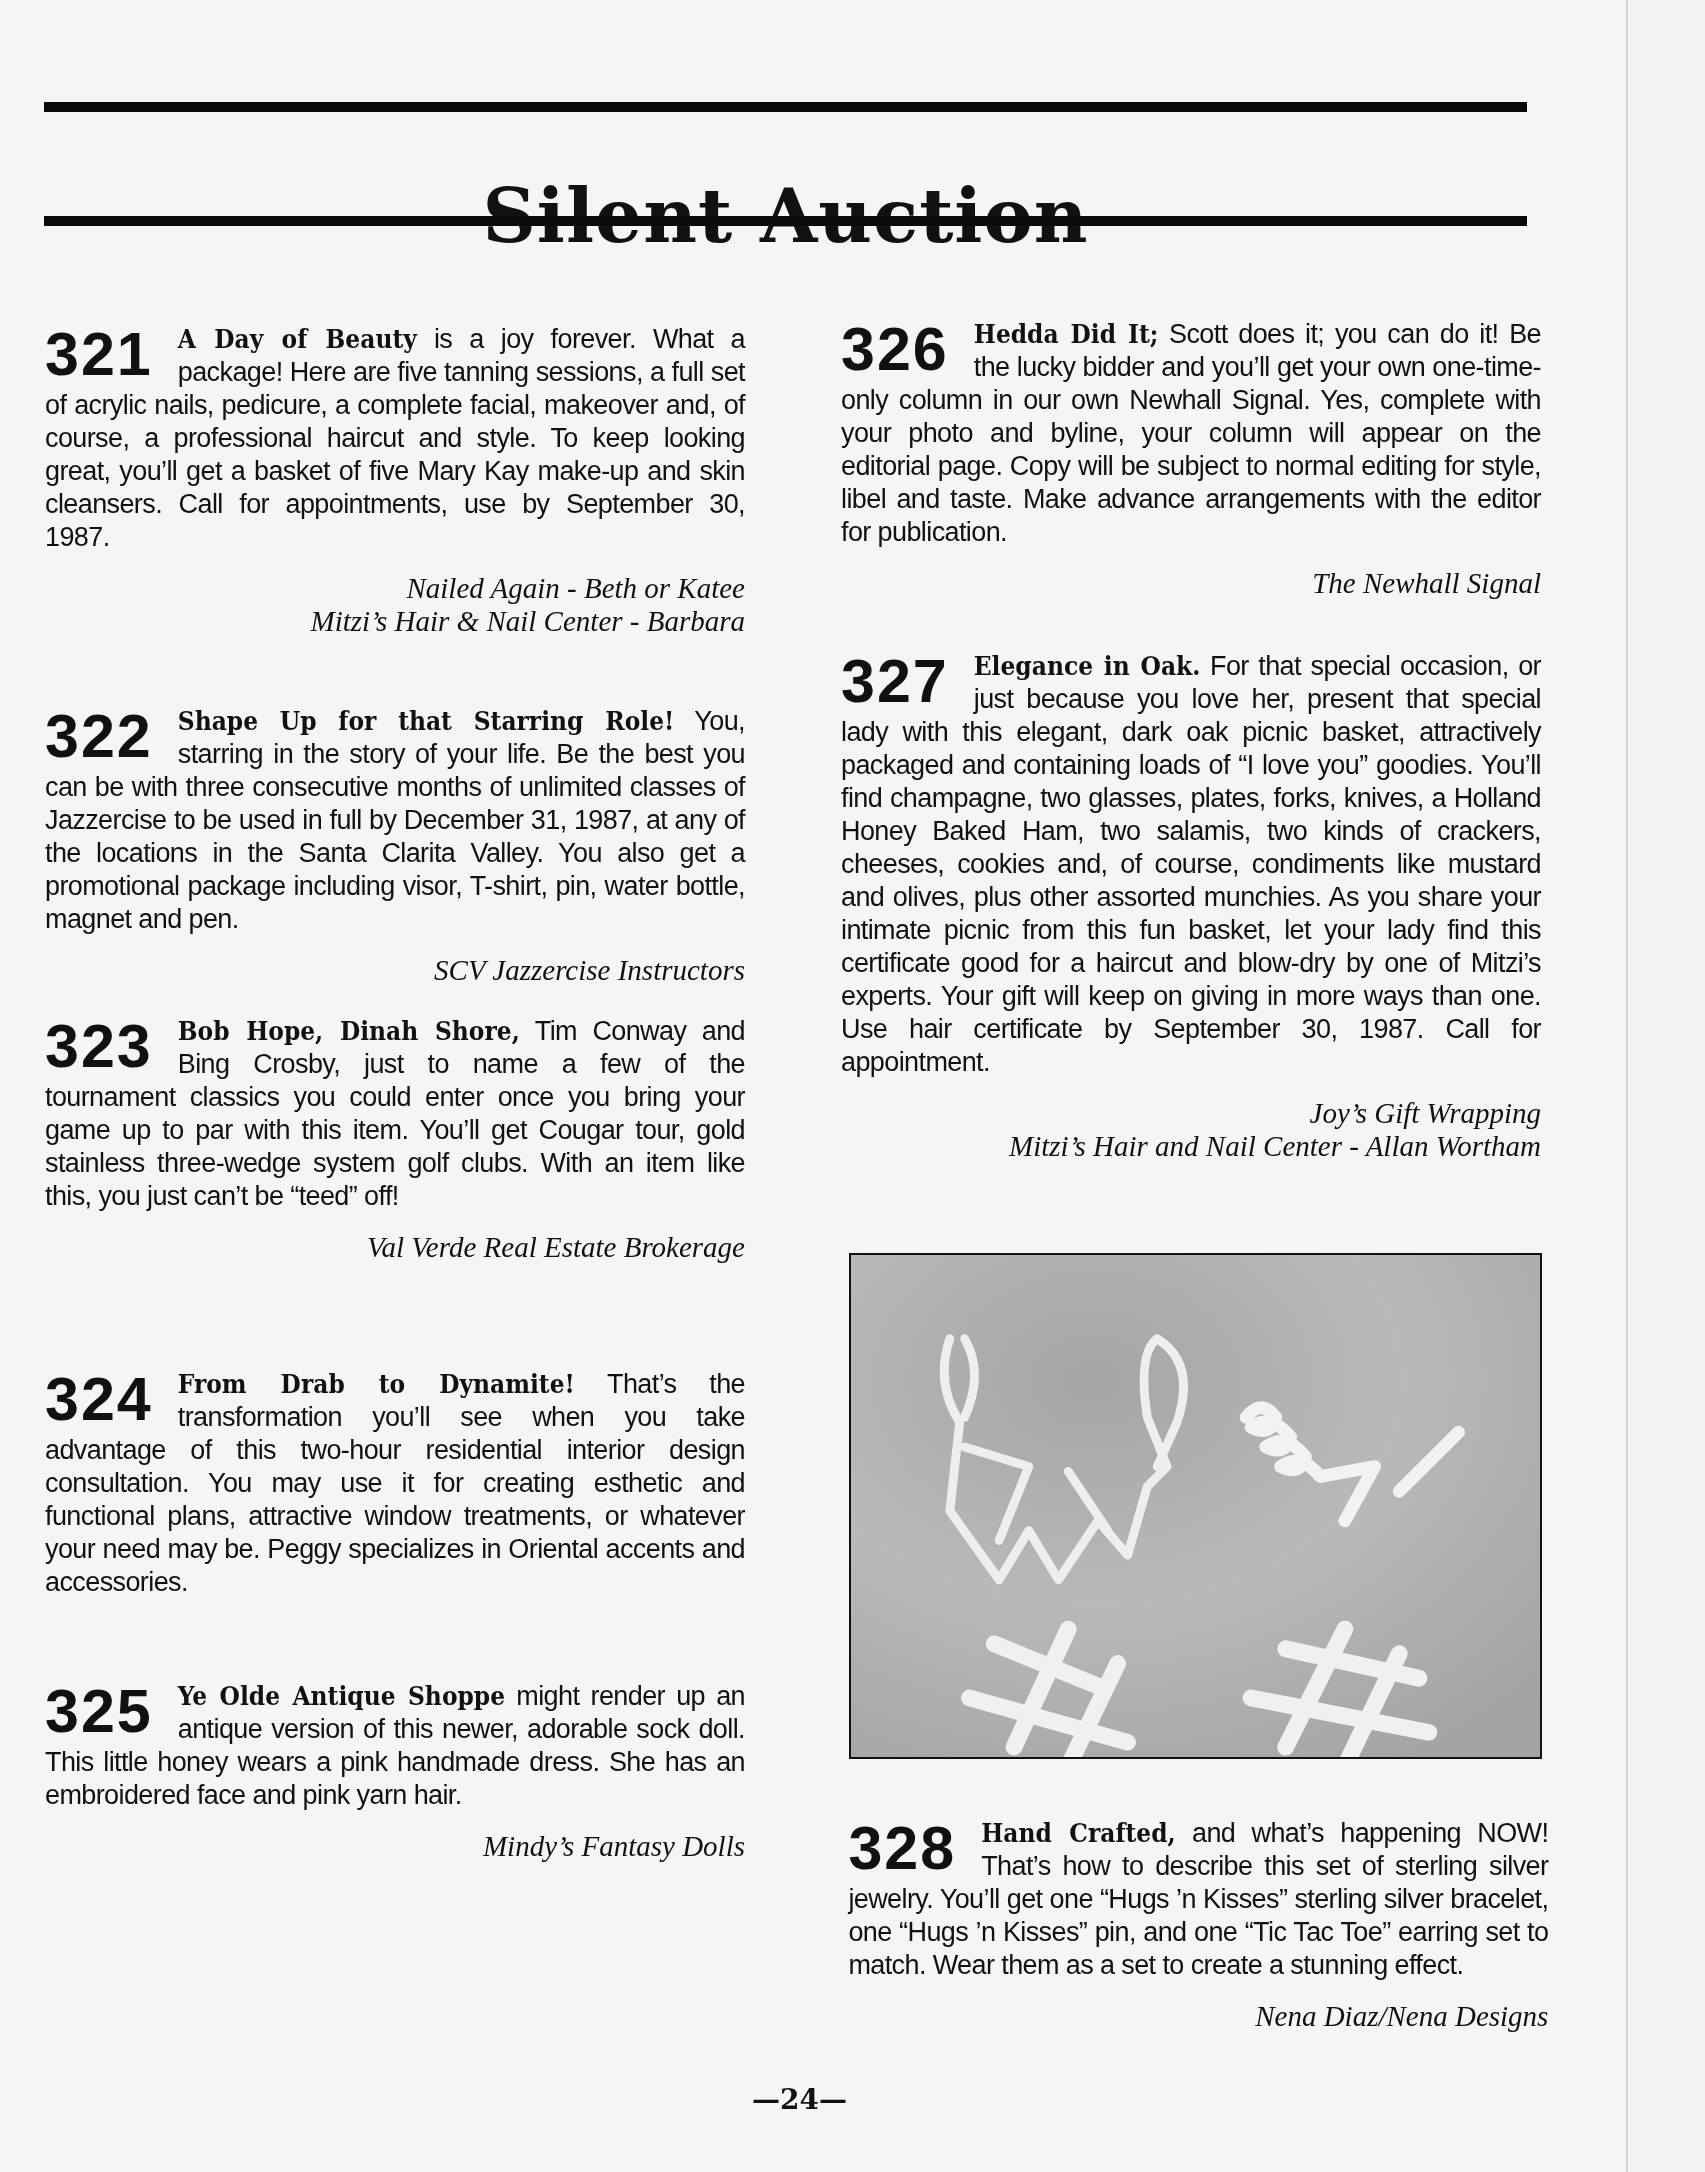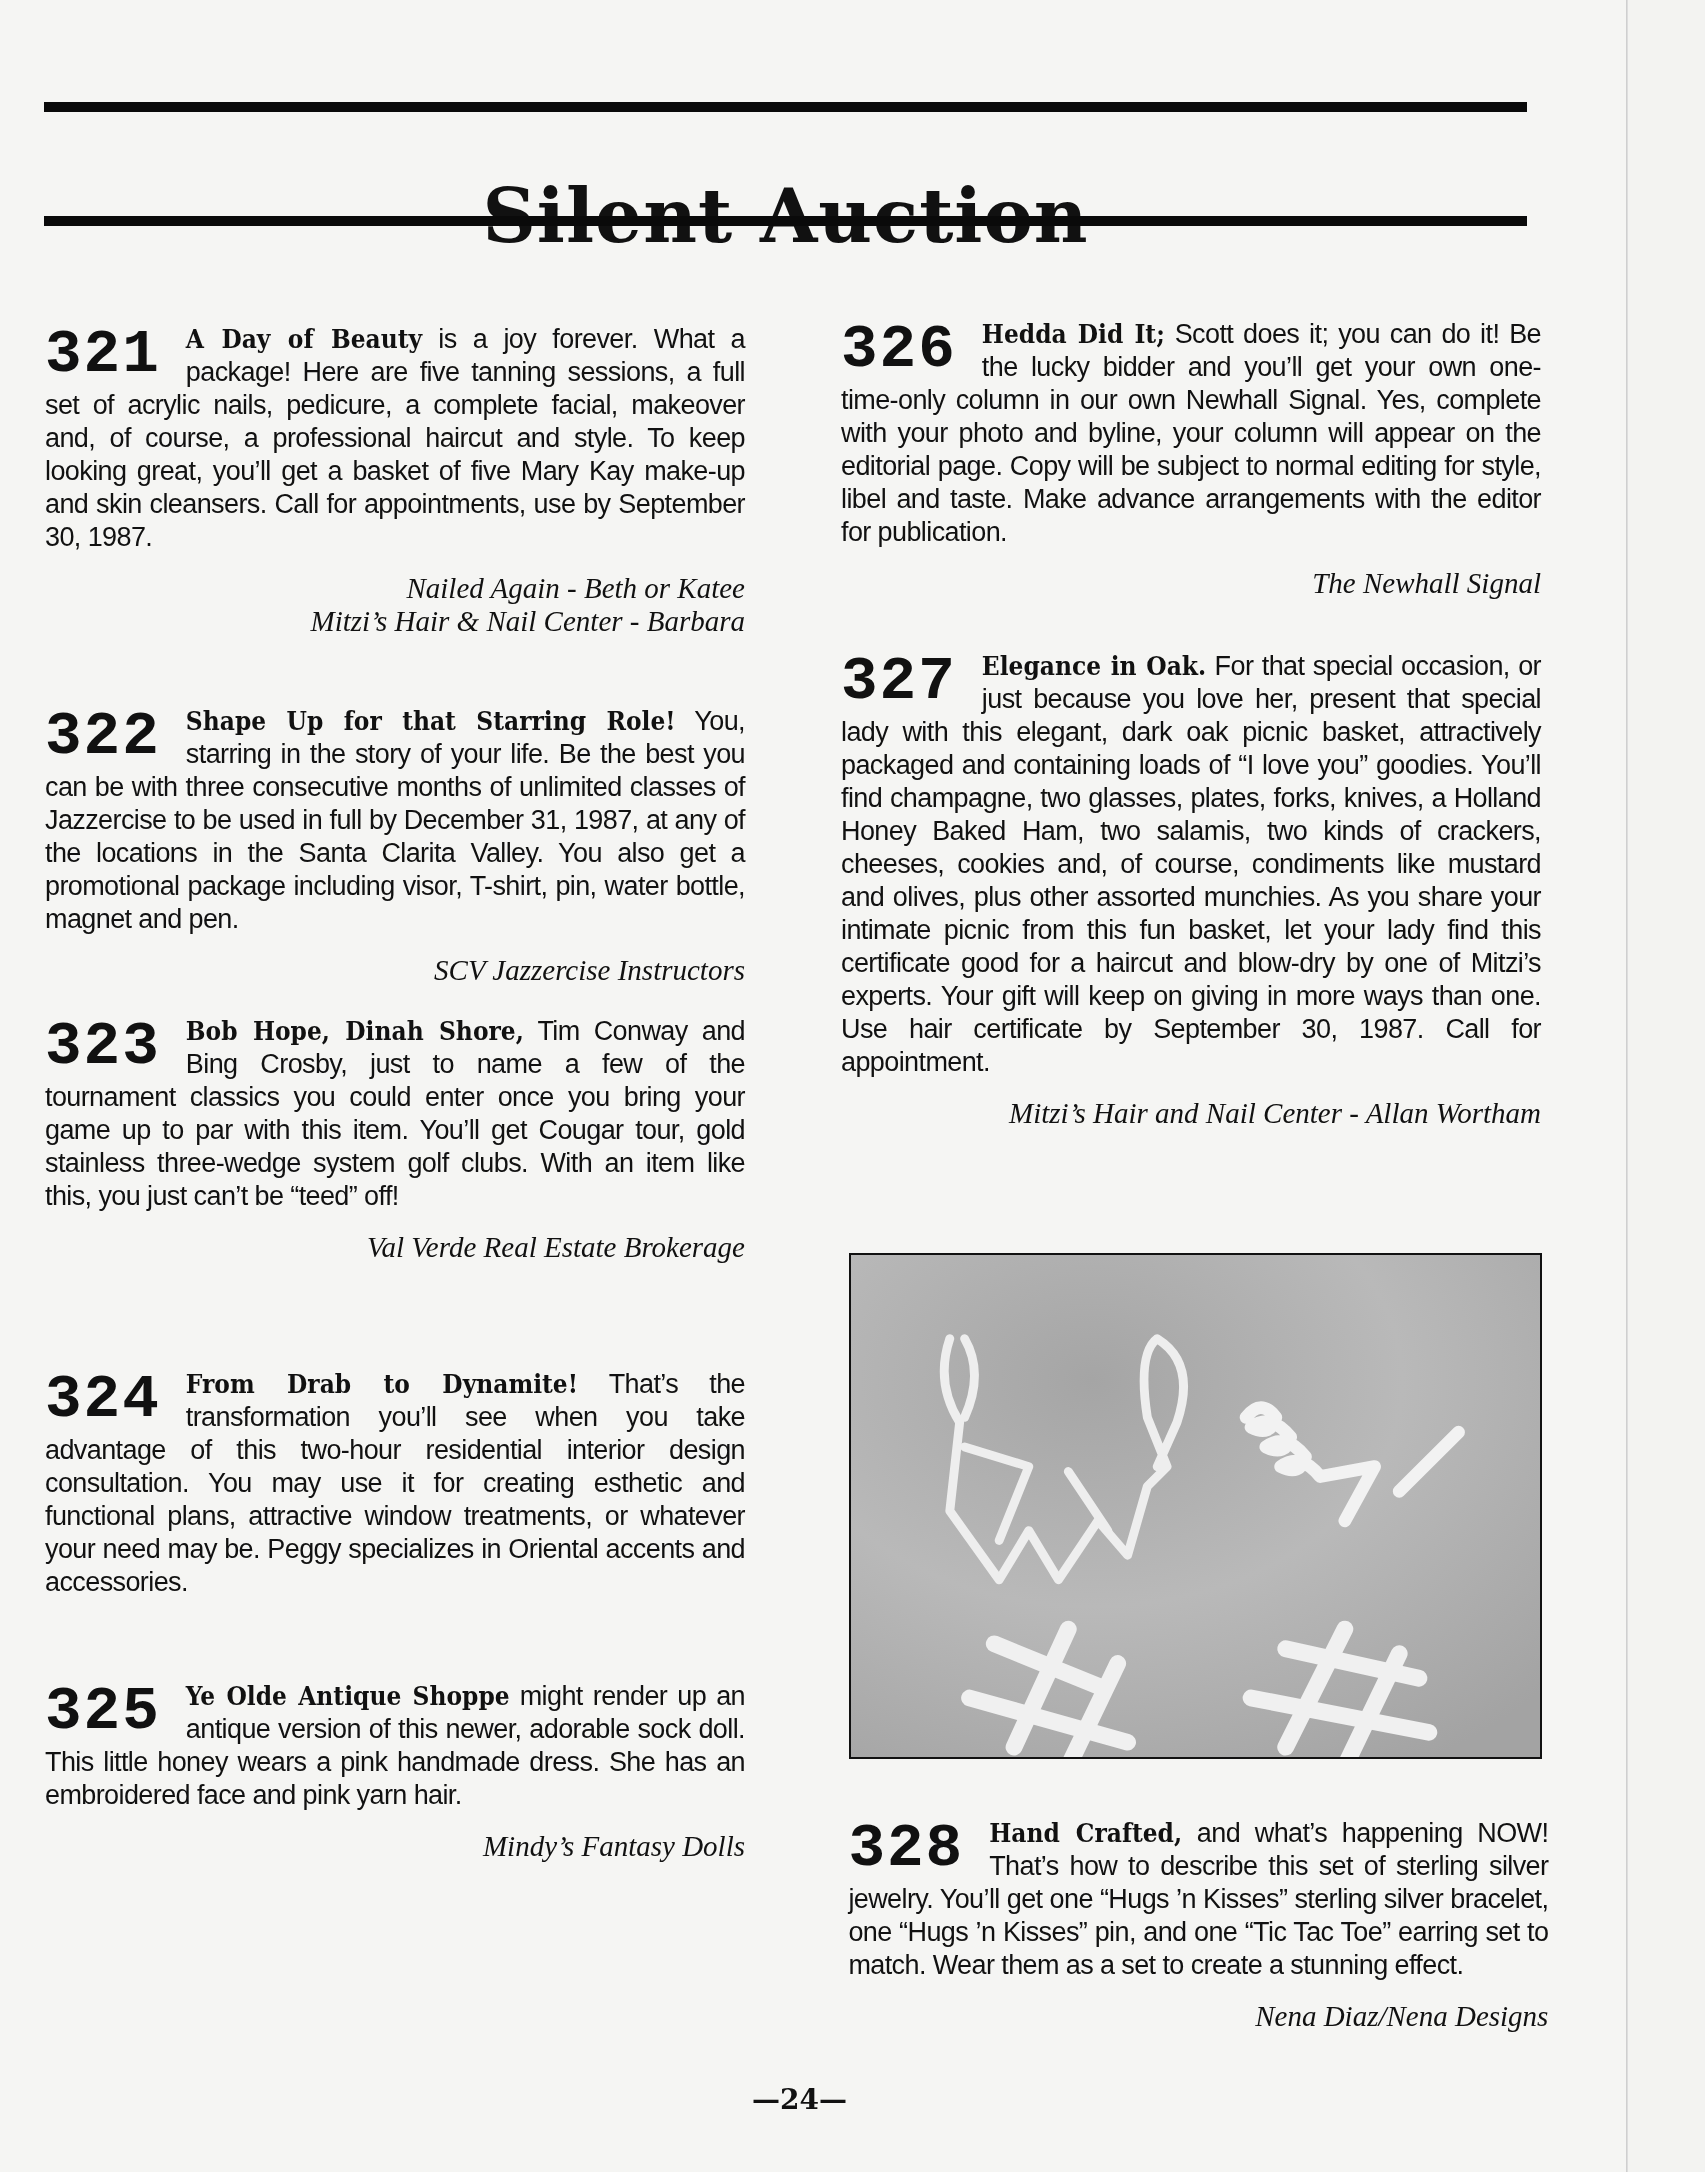--- a/index.html
+++ b/index.html
@@ -25,21 +25,21 @@
   .title {
     position: absolute; top: 119px; left: 0; width: 1571px; text-align: center;
     font-family: "DejaVu Serif", serif; font-weight: bold; font-size: 74px;
     letter-spacing: 1px; line-height: 94px;
   }
   .col { position: absolute; width: 700px; }
   .col.left { left: 45px; }
   .col.right { left: 841px; width: 700px; }
   .item { position: absolute; left: 0; width: 100%; }
   .lot-num {
-    float: left; font-family: Liberation Mono, monospace; font-weight: bold;
+    float: left; font-family: Liberation Sans, sans-serif; font-weight: bold;
     font-size: 61px; line-height: 55px; margin: 4px 25px 0 0; letter-spacing: 2px;
   }
   .desc {
     font-size: 27px; line-height: 33px; text-align: justify;
     font-stretch: condensed; letter-spacing: -0.6px;
   }
   .headline {
     font-family: "DejaVu Serif", serif; font-weight: bold; font-size: 26px; letter-spacing: 0;
   }
   .donors { margin-top: 18px; text-align: right; }
@@ -114,20 +114,21 @@
     <div class="desc"><span class="headline">Hedda Did It;</span><span> Scott does it; you can do it! Be the lucky bidder and you’ll get your own one-time-only column in our own Newhall Signal. Yes, complete with your photo and byline, your column will appear on the editorial page. Copy will be subject to normal editing for style, libel and taste. Make advance arrangements with the editor for publication.</span></div>
     <div class="donors">
       <span class="donor">The Newhall Signal</span>
     </div>
   </div>
 
   <div class="item" style="top:650px">
     <div class="lot-num">327</div>
     <div class="desc"><span class="headline">Elegance in Oak.</span><span> For that special occasion, or just because you love her, present that special lady with this elegant, dark oak picnic basket, attractively packaged and containing loads of “I love you” goodies. You’ll find champagne, two glasses, plates, forks, knives, a Holland Honey Baked Ham, two salamis, two kinds of crackers, cheeses, cookies and, of course, condiments like mustard and olives, plus other assorted munchies. As you share your intimate picnic from this fun basket, let your lady find this certificate good for a haircut and blow-dry by one of Mitzi’s experts. Your gift will keep on giving in more ways than one. Use hair certificate by September 30, 1987. Call for appointment.</span></div>
     <div class="donors">
+      <span class="donor">Joy’s Gift Wrapping</span>
       <span class="donor">Mitzi’s Hair and Nail Center - Allan Wortham</span>
     </div>
   </div>
 
   <div class="item" style="top:1817px; left:7.4px">
     <div class="lot-num">328</div>
     <div class="desc"><span class="headline">Hand Crafted,</span><span> and what’s happening NOW! That’s how to describe this set of sterling silver jewelry. You’ll get one “Hugs ’n Kisses” sterling silver bracelet, one “Hugs ’n Kisses” pin, and one “Tic Tac Toe” earring set to match. Wear them as a set to create a stunning effect.</span></div>
     <div class="donors">
       <span class="donor">Nena Diaz/Nena Designs</span>
     </div>

